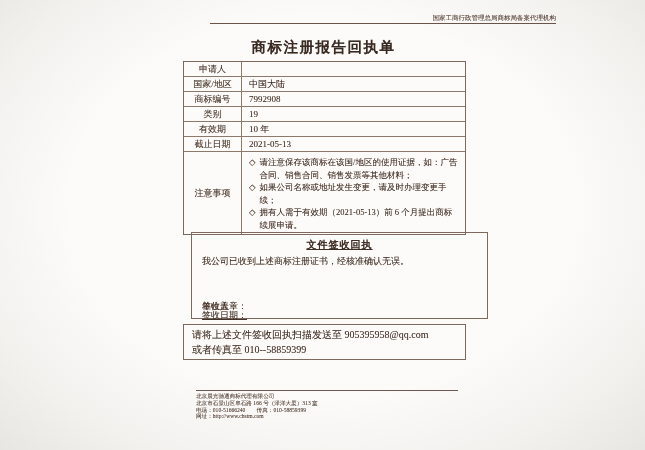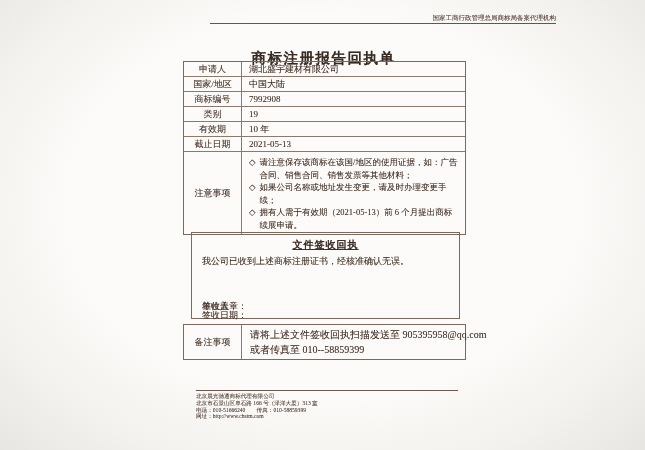--- a/index.html
+++ b/index.html
@@ -18,21 +18,21 @@
   
   #agency-line{
     position:absolute;left:210px;top:13px;width:346px;
     border-bottom:1px solid #6a5348;
     text-align:right;font-size:6.5px;line-height:9px;
     padding-bottom:1px;color:#55423a;
   }
 
   
   #doc-title{
-    position:absolute;left:183px;top:49px;width:281px;
+    position:absolute;left:183px;top:38px;width:281px;
     text-align:center;font-size:14.5px;font-weight:bold;
     letter-spacing:1.5px;color:#372a23;
   }
 
   
   #info-table{
     position:absolute;left:183px;top:61px;width:281px;
     border:1px solid #7d685d;font-size:9px;
   }
   .irow{display:flex;border-bottom:1px solid #8d786c;height:14px;line-height:14px;}
@@ -47,31 +47,31 @@
     width:57px;flex:0 0 57px;border-right:1px solid #8d786c;
     display:flex;align-items:center;justify-content:center;color:#4a382f;
   }
   .notes-body{flex:1;padding:4px 7px 3px 7px;}
   .note{display:flex;gap:4px;font-size:8.5px;line-height:12.5px;}
   .blt{flex:0 0 auto;}
 
   
   #receipt-box{
     position:absolute;left:191px;top:232px;width:267px;height:85px;
-    border:1px solid #7d685d;font-size:9px;
+    border:1px solid #7d685d;font-size:9px;padding-left:28px;
   }
   #receipt-title{
     position:absolute;top:5px;left:0;width:100%;text-align:center;
     font-size:10px;font-weight:bold;text-decoration:underline;
     letter-spacing:1px;color:#3d2e27;
   }
   #receipt-body{position:absolute;top:22px;left:10px;}
   #seal-label{position:absolute;top:47px;left:10px;margin-top:20px;}
   #signer-label{position:absolute;top:67px;left:10px;}
-  #sign-date-label{position:absolute;top:76px;left:10px;}
+  #sign-date-label{position:absolute;top:76px;left:10px;text-decoration:underline;}
 
   
   #remarks-box{
     position:absolute;left:183px;top:324px;width:281px;height:34px;
     border:1px solid #7d685d;display:flex;font-size:9px;
   }
   #remarks-label{
     width:57px;flex:0 0 57px;border-right:1px solid #8d786c;
     display:flex;align-items:center;justify-content:center;color:#4a382f;
   }
@@ -90,21 +90,20 @@
 
 <div id="page" class="soft">
 
   <div id="agency-line">国家工商行政管理总局商标局备案代理机构</div>
 
   <div id="doc-title">商标注册报告回执单</div>
 
   <div id="info-table">
     <div class="irow">
       <div class="ilabel">申请人</div>
-      <div class="ivalue">湖北盛宇建材有限公司</div>
     </div>
     <div class="irow">
       <div class="ilabel">国家/地区</div>
       <div class="ivalue">中国大陆</div>
     </div>
     <div class="irow">
       <div class="ilabel">商标编号</div>
       <div class="ivalue">7992908</div>
     </div>
     <div class="irow">
@@ -140,21 +139,20 @@
 
   <div id="receipt-box">
     <div id="receipt-title">文件签收回执</div>
     <div id="receipt-body">我公司已收到上述商标注册证书，经核准确认无误。</div>
     <div id="seal-label">单位盖章：</div>
     <div id="signer-label">签收人：</div>
     <div id="sign-date-label">签收日期：</div>
   </div>
 
   <div id="remarks-box">
-    <div id="remarks-label">备注事项</div>
     <div id="remarks-body">
       <div>请将上述文件签收回执扫描发送至 905395958@qq.com</div>
       <div>或者传真至 010--58859399</div>
     </div>
   </div>
 
   <div id="footer">
     <div>北京晨光驰通商标代理有限公司</div>
     <div>北京市石景山区阜石路 166 号（泽洋大厦）313 室</div>
     <div>电话：010-51666240　　传真：010-58859399</div>

